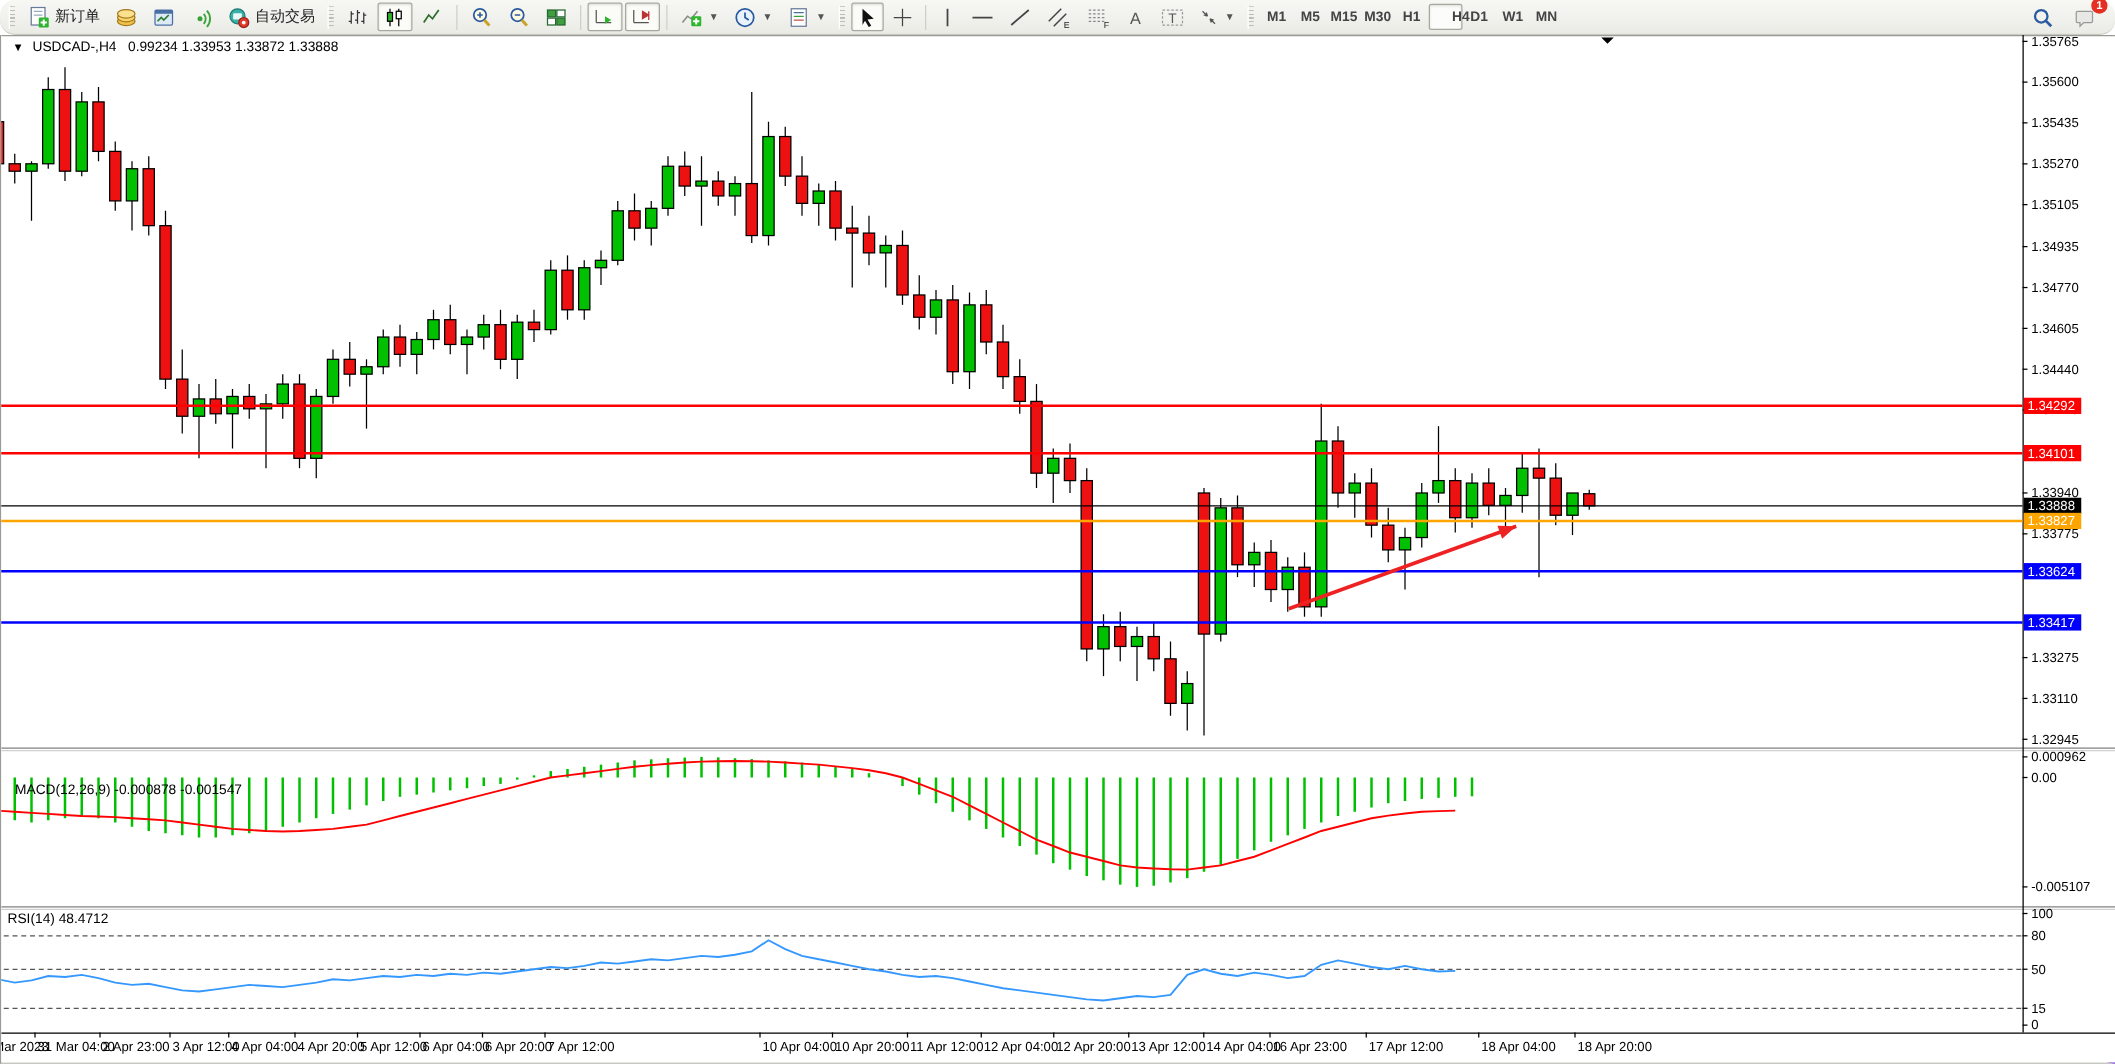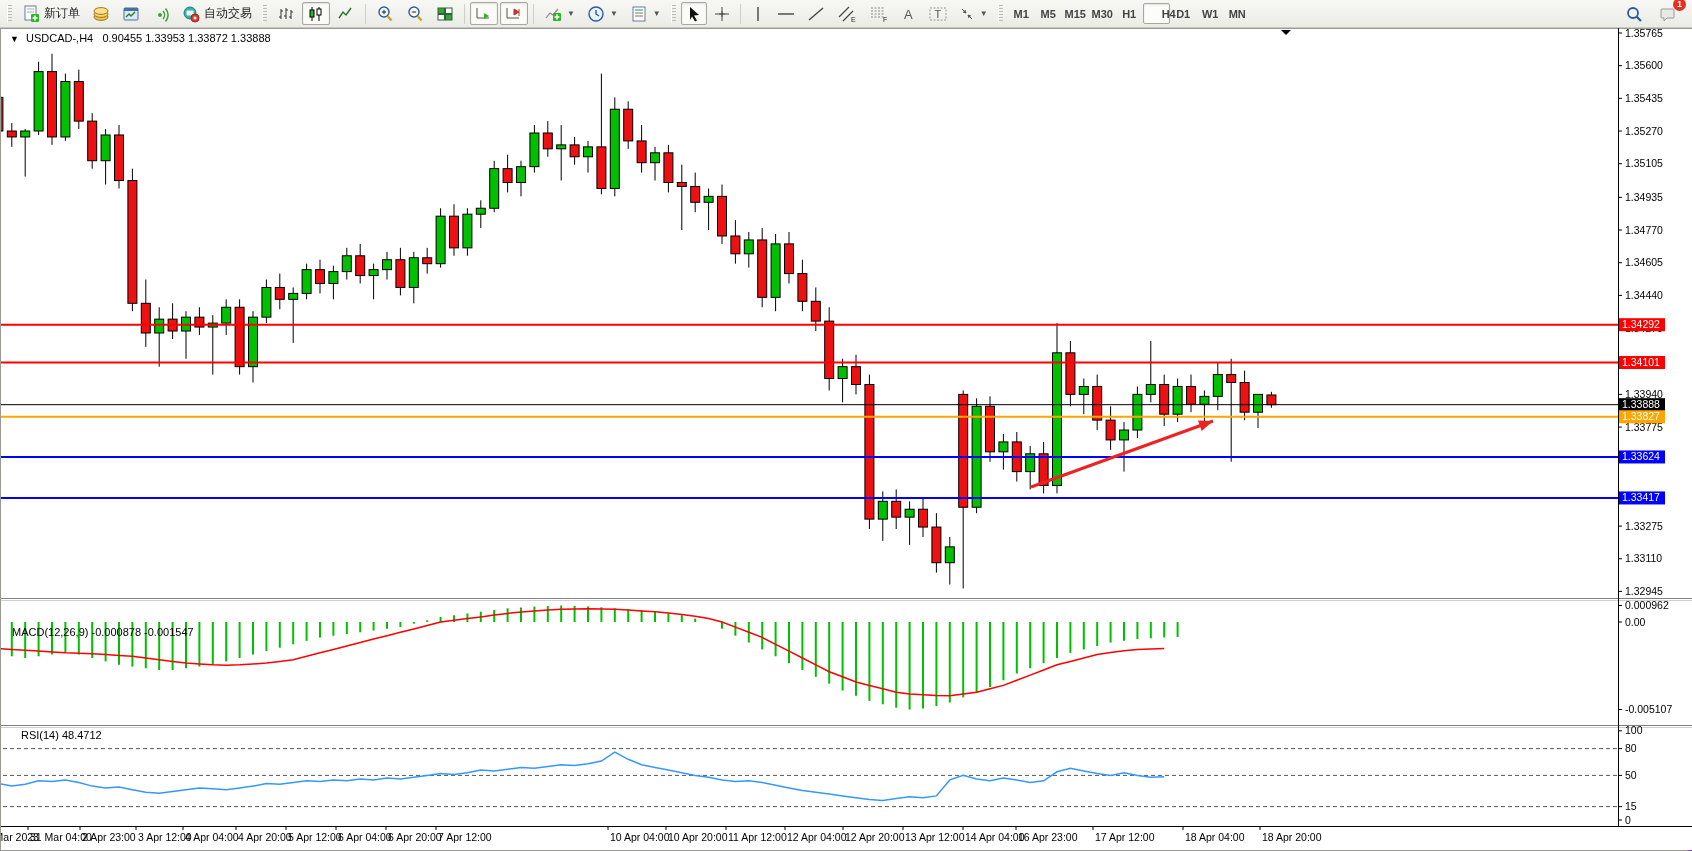--- a/index.html
+++ b/index.html
@@ -3,21 +3,21 @@
 <meta charset="utf-8">
 <style>
   * { margin:0; padding:0; box-sizing:border-box; }
   html,body { width:1692px; height:851px; overflow:hidden; background:#fff;
     font-family:"Liberation Sans", sans-serif; }
   #app { position:relative; width:1692px; height:851px; background:#fff; }
 
   
   #toolbar { position:absolute; left:0; top:0; width:1692px; height:28px;
     background:linear-gradient(#f7f7f4,#ebebe6); border-bottom:1px solid #c9c9c2;
-    display:flex; align-items:center; padding:0 4px; gap:2px; }
+    display:flex; align-items:center; padding:0 4px; gap:2px;border-radius:12px; }
   .tb-grip { width:5px; height:18px; margin:0 3px;
     background:repeating-linear-gradient(#bdbdb6 0 1px, transparent 1px 3px);
     border-left:1px solid #fff; }
   .tb-sep { width:1px; height:20px; background:#cfcfc8; margin:0 3px; }
   .tb-btn { display:inline-flex; align-items:center; gap:4px; height:23px;
     padding:0 4px; border:1px solid transparent; border-radius:2px;
     font-size:12px; color:#222; cursor:default; }
   .tb-btn.active { border-color:#a8a8a0; background:#fbfbf8;
     box-shadow:inset 0 1px 2px rgba(0,0,0,.12); }
   .tb-btn .caret { font-size:8px; color:#555; margin-left:1px; }
@@ -36,21 +36,21 @@
   #chart-wrap { position:absolute; left:0; top:28px; width:1692px; height:823px;
     background:#fff; border-left:1px solid #9a9a94; border-right:6px solid #6d28d9;
     border-bottom:1px solid #9a9a94; }
   #chart-svg { position:absolute; left:0; top:0; }
   svg text { font-family:"Liberation Sans", sans-serif; }
   .overlay-label { position:absolute; font-size:11px; color:#000;
     white-space:nowrap; }
   #chart-title { left:9px; top:4px; }
   #chart-title .caret { font-size:9px; margin-right:4px; }
   #macd-label { left:11px; top:598px; }
-  #rsi-label  { left:20px; top:701px; }
+  #rsi-label  { left:5px; top:701px; }
 </style>
 </head>
 <body>
 
 <div id="app">
 
   <div id="toolbar">
     <div class="tb-grip"></div>
 
     <div class="tb-btn">
@@ -700,18 +700,18 @@
           <line x1="1645" y1="820" x2="1649" y2="820" stroke="#000"></line>
           <text x="1652" y="823.5" font-size="10.5" fill="#000">0</text>
           <polyline points="12,785.2 25.4,783.4 38.8,786.1 52.2,784.3 65.6,780.8 79,781.6 92.4,779.9 105.8,782.5 119.2,786.1 132.60000000000002,787.9 146,787.0 159.4,789.7 172.8,792.3 186.20000000000002,793.2 199.6,791.5 213,789.7 226.4,787.9 239.8,788.8 253.20000000000002,789.7 266.6,787.9 280,786.1 293.40000000000003,783.4 306.8,784.3 320.2,782.5 333.6,780.8 347,781.6 360.40000000000003,779.9 373.8,780.8 387.2,779.0 400.6,779.9 414,778.1 427.40000000000003,779.0 440.8,777.2 454.2,775.4 467.6,773.6 481,774.5 494.40000000000003,772.7 507.8,770.0 521.2,770.9 534.6,769.2 548,767.4 561.4,768.3 574.8000000000001,766.5 588.2,764.7 601.6,765.6 615,763.8 628.4,761.1 641.8000000000001,752.2 655.2,759.3 668.6,764.7 682,767.4 695.4,770.0 708.8000000000001,772.7 722.2,775.4 735.6,777.2 749,779.9 762.4,781.6 775.8000000000001,780.8 789.2,782.5 802.6,785.2 816,787.9 829.4,790.6 842.8000000000001,792.3 856.2,794.1 869.6,795.9 883,797.7 896.4,799.5 909.8000000000001,800.4 923.2,798.6 936.6,796.8 950,797.7 963.4,795.9 976.8000000000001,779.9 990.2,775.4 1003.6,779.0 1017,780.8 1030.4,778.1 1043.8,779.9 1057.2,782.5 1070.6000000000001,780.8 1084,771.8 1097.4,768.3 1110.8,770.9 1124.2,773.6 1137.6000000000001,775.4 1151,772.7 1164.4,775.4 1177.8,777.2 1191.2,776.7" fill="none" stroke="#3598fe" stroke-width="1.5"></polyline>
         </g>
       </svg>
 
     <div class="overlay-label" id="chart-title">
       <span class="caret">▼</span>
       <span>USDCAD-,H4</span>
       <span>&nbsp;</span>
-      <span>0.90455 1.33953 1.33872 1.33888</span>
+      <span>0.99234 1.33953 1.33872 1.33888</span>
     </div>
     <div class="overlay-label" id="macd-label">MACD(12,26,9) -0.000878 -0.001547</div>
     <div class="overlay-label" id="rsi-label">RSI(14) 48.4712</div>
   </div>
 </div>
 
 </body></html>

